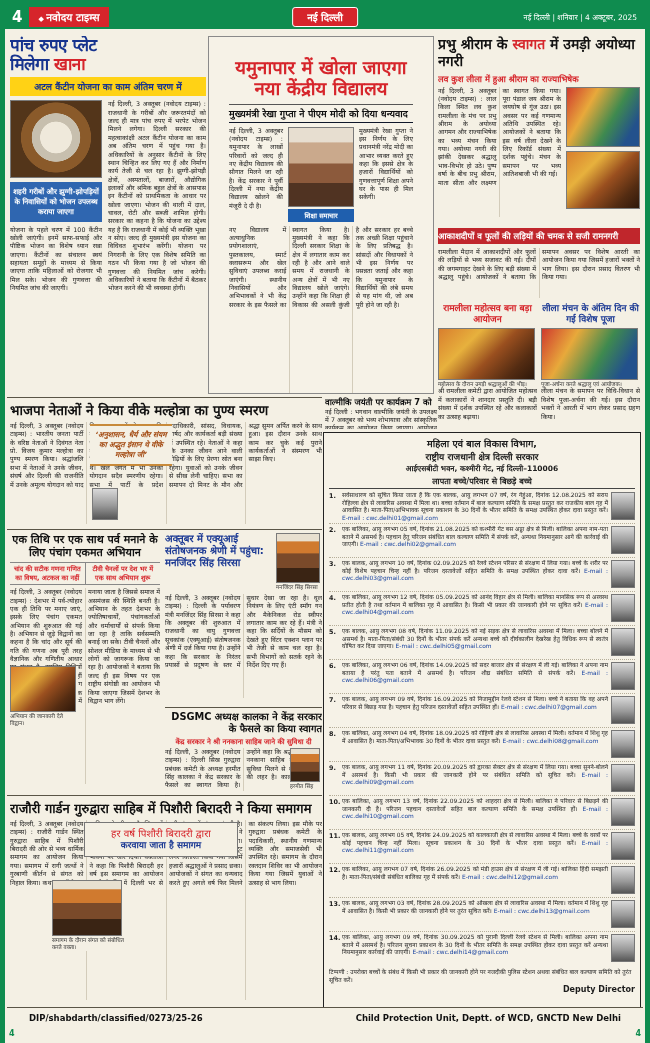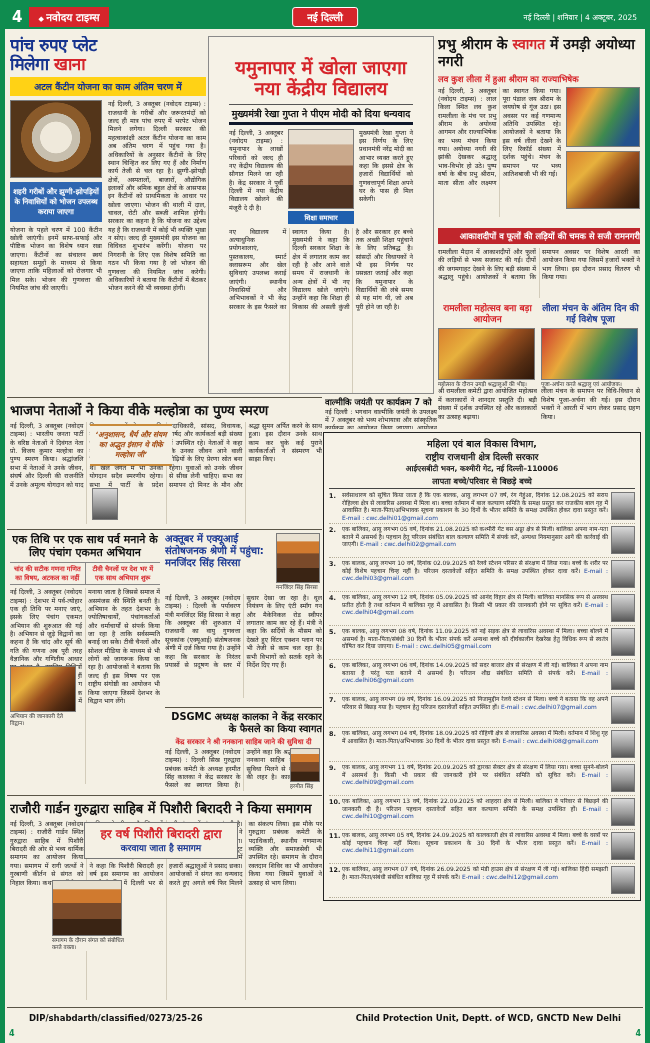--- a/index.html
+++ b/index.html
@@ -34,51 +34,51 @@
   .g-sikh{background:linear-gradient(180deg,#e8e0d0 0 15%,#d07a2f 16% 40%,#7a4a2a 41% 70%,#3a2414 71%)}
   
   .h-lead{font-size:17px;line-height:1.1;font-weight:bold;color:#16338e;letter-spacing:-.5px}
   .kicker{background:#ffd215;color:#16338e;font-weight:bold;font-size:9.2px;text-align:center;padding:3px 2px;margin:4px 0}
   .lead-body{display:flex;gap:6px}
   .lead-col1{width:92px;flex:none}
   .hl-box{background:#2f66b0;color:#fff;font-weight:bold;font-size:7.2px;line-height:1.35;text-align:center;padding:5px 3px;margin:4px 0}
   
   .kv-box{border:1px solid #8a8a8a;background:#f6f2e7;padding:20px;overflow:hidden}
   .h-kv{color:#d6252b;font-weight:bold;font-size:18.5px;line-height:1.15;text-align:center}
-  .kv-sub{font-weight:bold;font-size:9.5px;text-align:center;color:#111;border-top:1px solid #555;border-bottom:3px solid #0f172a;padding:2px 0;margin:4px 0}
+  .kv-sub{font-weight:bold;font-size:9.5px;color:#111;border-top:1px solid #555;border-bottom:1px solid #0f172a;padding:2px 0;margin:4px 0}
   .kv-mid{display:flex;gap:5px;margin-bottom:4px}
   .kv-fig{width:66px;flex:none}
   .phototag{background:#1f5fae;color:#fff;font-weight:bold;font-size:6.5px;text-align:center;padding:2px 1px;margin-top:2px}
   
   .h-ay{font-size:14px;font-weight:bold;line-height:1.2;color:#111}
   .deck-red{color:#d6252b;font-weight:bold;font-size:8.4px;margin:3px 0}
   .ay-wrap{display:flex;gap:5px}
   .ay-photos{width:74px;flex:none;display:flex;flex-direction:column;gap:4px}
-  .banner-red{background:#c0262c;color:#fff;font-weight:bold;font-size:8.4px;text-align:right;line-height:16px}
+  .banner-red{background:#c0262c;color:#fff;font-weight:bold;font-size:8.4px;text-align:left;line-height:16px}
   .h-ram{color:#d6252b;font-weight:bold;font-size:9px;line-height:1.25;text-align:center}
   .h-leela{color:#1c3a94;font-weight:bold;font-size:9px;line-height:1.25;text-align:center}
   
   .h-mal{font-size:13.5px;font-weight:bold;color:#101010}
   .quote-box{background:#f4f0e4;border-top:2px solid #c88a3a;border-bottom:2px solid #c88a3a;color:#a34a12;
              font-weight:bold;font-style:italic;font-size:7.3px;line-height:1.35;text-align:center;padding:4px 3px}
   .h-small{font-size:8.4px;font-weight:bold;color:#101010;line-height:1.25}
   
   .h-tithi{font-size:11px;font-weight:bold;color:#101010;line-height:1.2;text-align:center}
   .deck-row{display:flex;margin:3px 0;border-top:1px solid #888;border-bottom:1px solid #888}
   .deck-cell{flex:1;color:#d6252b;font-weight:bold;font-size:6.5px;line-height:1.3;padding:2px 3px;text-align:center}
   .deck-cell + .deck-cell{border-left:1px solid #888}
   
   .h-aqi{color:#1c3a94;font-weight:bold;font-size:10px;line-height:1.22}
   .aqi-head{display:flex;gap:12px}
   .h-dsgmc{font-size:9.8px;font-weight:bold;color:#101010;line-height:1.22;text-align:right}
   .deck-center{color:#d6252b;font-weight:bold;font-size:7px;text-align:center;margin:2px 0}
   
   .h-raj{font-size:13px;font-weight:bold;color:#101010}
   .inset-box{border:1px solid #777;background:#f4f0e4;text-align:center;padding:4px 2px}
-  .inset-l1{color:#d6252b;font-weight:bold;font-size:12px;line-height:1.3}
+  .inset-l1{color:#d6252b;font-weight:normal;font-size:10px;line-height:1.3}
   .inset-l2{color:#1c3a94;font-weight:bold;font-size:9px;line-height:1.3}
   
   .cl-box{border:1.5px solid #222;background:#f6f2e7;padding:4px 5px;overflow:hidden}
   .cl-h1{font-weight:bold;font-size:9.5px;text-align:center}
   .cl-h2{font-weight:bold;font-size:9px;text-align:center}
   .cl-h3{font-weight:bold;font-size:7.5px;text-align:center}
   .cl-title{font-weight:bold;font-size:8px;text-align:center;margin:2px 0 3px;border-bottom:1px solid #444;padding-bottom:2px}
   .cl-item{display:flex;gap:3px;height:32px;overflow:hidden;margin-bottom:2px;border-bottom:1px dotted #b5ad98}
   .cl-num{font-weight:bold;font-size:6.4px;width:10px;flex:none}
   .cl-text{flex:1;font-size:5.9px;line-height:1.3;text-align:justify}
@@ -165,21 +165,21 @@
       <div class="abs quote-box" style="left:80px;top:2px;width:82px">‘अनुशासन, धैर्य और संयम का अद्भुत इंसान थे वीके मल्होत्रा जी’</div>
       <div class="abs photo g-bw" style="left:82px;top:66px;width:26px;height:32px"></div>
     </div>
   </section>
 
   <section class="abs" style="left:320px;top:392px;width:112px;height:32px;overflow:hidden">
     <h3 class="h-small">वाल्मीकि जयंती पर कार्यक्रम 7 को</h3>
     <p class="bt">नई दिल्ली : भगवान वाल्मीकि जयंती के उपलक्ष्य में 7 अक्तूबर को भव्य शोभायात्रा और सांस्कृतिक कार्यक्रम का आयोजन किया जाएगा। आयोजन समिति ने सभी श्रद्धालुओं से कार्यक्रम में पहुंचने की अपील की है।</p>
   </section>
 
-  <section class="abs cl-box" style="left:318px;top:427px;width:318px;height:469px">
+  <section class="abs cl-box" style="left:318px;top:427px;width:318px;height:576px">
     <div class="cl-h1">महिला एवं बाल विकास विभाग,</div>
     <div class="cl-h2">राष्ट्रीय राजधानी क्षेत्र दिल्ली सरकार</div>
     <div class="cl-h3">आईएसबीटी भवन, कश्मीरी गेट, नई दिल्ली–110006</div>
     <div class="cl-title">लापता बच्चे/परिवार से बिछड़े बच्चे</div>
 
     <div class="cl-item">
         <span class="cl-num">1.</span>
         <p class="cl-text"><span>सर्वसाधारण को सूचित किया जाता है कि एक बालक, आयु लगभग 07 वर्ष, रंग गेहुंआ, दिनांक 12.08.2025 को सराय रोहिल्ला क्षेत्र से लावारिस अवस्था में मिला था। बच्चा वर्तमान में बाल कल्याण समिति के समक्ष प्रस्तुत कर राजकीय बाल गृह में आवासित है। माता-पिता/अभिभावक सूचना प्रकाशन के 30 दिनों के भीतर समिति के समक्ष उपस्थित होकर दावा प्रस्तुत करें।</span> <span class="email">E-mail : cwc.delhi01@gmail.com</span></p>
         <div class="cl-photo photo g-bw"></div>
       </div>

